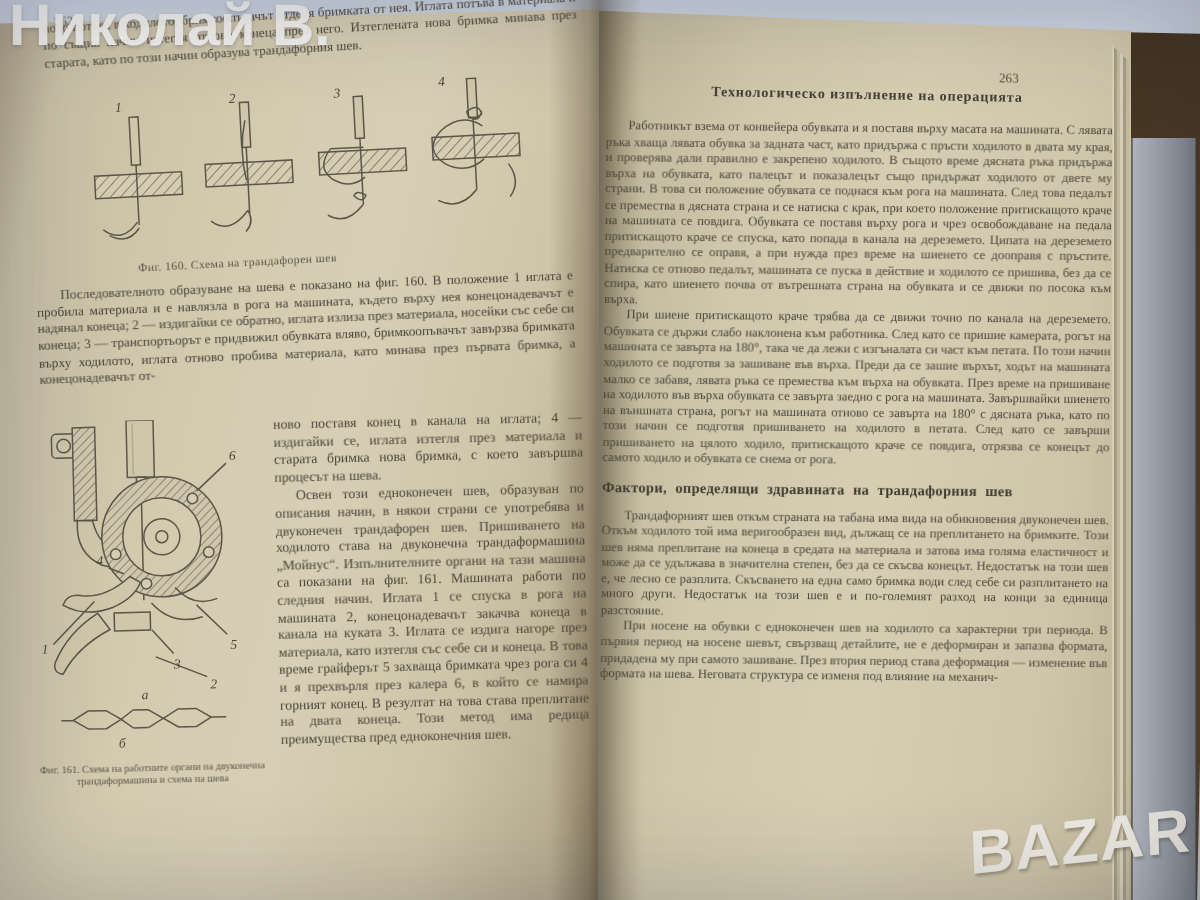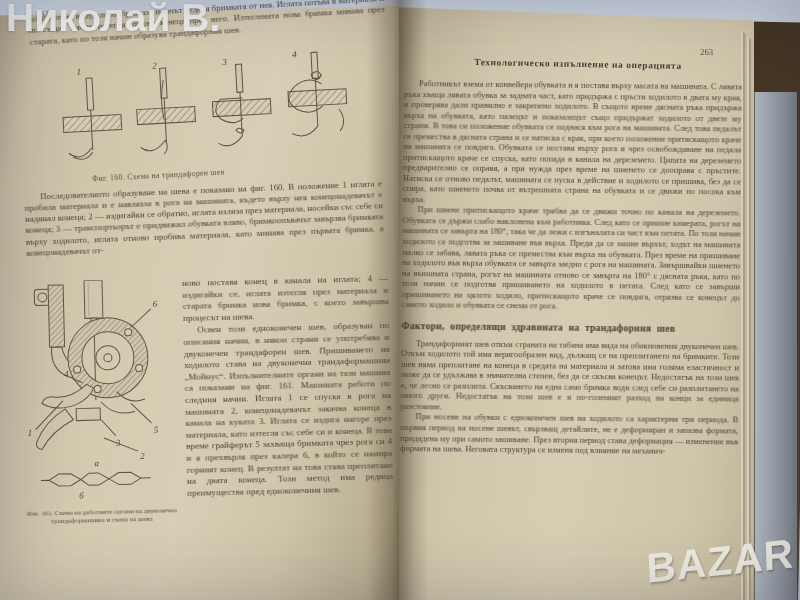--- a/index.html
+++ b/index.html
@@ -36,21 +36,21 @@
                   transform:rotate(-3deg);letter-spacing:.3px;}
   .lp-para1{position:absolute;left:24px;top:192px;width:358px;font-size:8.9px;line-height:1.25;
             text-indent:16px;transform:rotate(-2.2deg);transform-origin:left top;}
   .lp-cols{position:absolute;left:18px;top:282px;width:370px;display:flex;gap:8px;
            transform:rotate(-1.4deg);transform-origin:left top;}
   .fig161-wrap{width:156px;flex:0 0 auto;}
   .fig161-caption{margin-top:4px;font-size:6.8px;line-height:1.25;text-align:center;color:#5a5446;}
   .lp-col2{width:206px;font-size:9.2px;line-height:1.26;}
   .lp-col2 .cont{text-indent:0;margin:0 0 1px 0;}
   .lp-col2 .para{text-indent:14px;margin:0;}
-  .rp-pagenum{position:absolute;left:700px;top:47px;font-size:8.8px;color:#56503f;transform:rotate(1deg);}
+  .rp-pagenum{position:absolute;left:666px;top:47px;font-size:8.8px;color:#56503f;transform:rotate(1deg);}
   .rp-title{position:absolute;left:420px;top:59px;width:316px;text-align:center;font-weight:bold;
             font-size:9.4px;letter-spacing:.6px;color:#444033;transform:rotate(1.1deg);}
   .rp-body{position:absolute;left:404px;top:78px;width:338px;font-size:8.5px;line-height:1.24;
            transform:rotate(.6deg);transform-origin:left top;}
   .rp-body p{margin:0;text-indent:15px;}
   .rp-heading{margin:10px 0 6px 0;font-weight:bold;font-size:9.7px;letter-spacing:.2px;
               word-spacing:3px;white-space:nowrap;color:#403c2f;}
   
   .username{position:absolute;left:6px;top:-4px;font-family:"Liberation Sans","DejaVu Sans",sans-serif;
             font-size:39px;font-weight:bold;color:#f3f3f1;opacity:.95;

